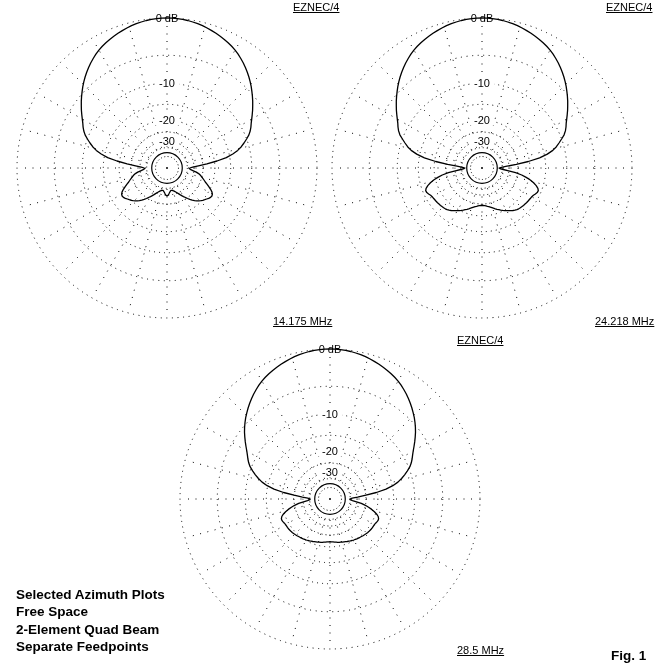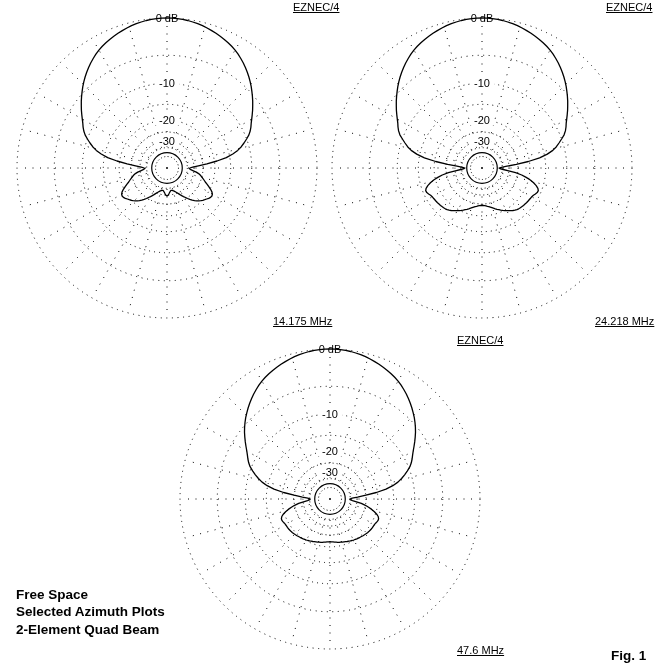--- a/index.html
+++ b/index.html
@@ -155,23 +155,24 @@
         <path d="M330.0 349.0L335.2 349.2L340.4 349.6L345.6 350.4L350.7 351.5L355.8 353.0L360.7 354.7L365.5 356.7L370.1 359.0L374.7 361.6L379.0 364.3L383.2 367.3L387.3 370.4L391.1 373.7L394.7 377.3L398.1 381.1L401.1 385.2L403.8 389.5L406.3 394.0L408.4 398.6L410.3 403.3L411.9 408.0L413.2 412.8L414.3 417.6L415.0 422.5L415.4 427.3L415.5 432.2L415.2 437.1L414.7 441.9L414.0 446.5L413.2 451.0L412.6 455.1L412.1 459.0L411.3 462.8L409.9 466.7L407.4 470.8L404.6 474.8L401.6 478.5L397.9 482.1L392.8 485.7L386.0 489.1L376.4 492.5L365.9 495.2L357.6 497.1L352.2 498.2L349.8 499.0L350.1 499.7L352.5 500.6L356.5 501.8L361.3 503.4L365.4 505.3L368.6 507.2L371.7 509.4L374.4 511.7L376.7 514.2L378.2 516.5L378.6 518.7L378.1 520.4L376.9 521.9L375.6 523.2L374.4 524.6L373.4 526.1L372.4 527.6L371.3 529.0L370.1 530.3L368.8 531.6L367.5 532.7L366.0 533.8L364.5 534.8L363.0 535.7L361.5 536.5L360.0 537.3L358.4 538.1L356.8 538.8L355.3 539.4L353.7 540.0L352.1 540.5L350.4 540.9L348.8 541.2L347.2 541.5L345.6 541.7L344.0 541.9L342.4 542.1L340.8 542.2L339.2 542.3L337.6 542.3L336.1 542.2L334.5 542.1L333.0 541.9L331.5 541.8L330.0 541.7L328.5 541.8L327.0 541.9L325.5 542.1L323.9 542.2L322.4 542.3L320.8 542.3L319.2 542.2L317.6 542.1L316.0 541.9L314.4 541.7L312.8 541.5L311.2 541.2L309.6 540.9L307.9 540.5L306.3 540.0L304.7 539.4L303.2 538.8L301.6 538.1L300.0 537.3L298.5 536.5L297.0 535.7L295.5 534.8L294.0 533.8L292.5 532.7L291.2 531.6L289.9 530.3L288.7 529.0L287.6 527.6L286.6 526.1L285.6 524.6L284.4 523.2L283.1 521.9L281.9 520.4L281.4 518.7L281.8 516.5L283.3 514.2L285.6 511.7L288.3 509.4L291.4 507.2L294.6 505.3L298.7 503.4L303.5 501.8L307.5 500.6L309.9 499.7L310.2 499.0L307.8 498.2L302.4 497.1L294.1 495.2L283.6 492.5L274.0 489.1L267.2 485.7L262.1 482.1L258.4 478.5L255.4 474.8L252.6 470.8L250.1 466.7L248.7 462.8L247.9 459.0L247.4 455.1L246.8 451.0L246.0 446.5L245.3 441.9L244.8 437.1L244.5 432.2L244.6 427.3L245.0 422.5L245.7 417.6L246.8 412.8L248.1 408.0L249.7 403.3L251.6 398.6L253.7 394.0L256.2 389.5L258.9 385.2L261.9 381.1L265.3 377.3L268.9 373.7L272.7 370.4L276.8 367.3L281.0 364.3L285.3 361.6L289.9 359.0L294.5 356.7L299.3 354.7L304.2 353.0L309.3 351.5L314.4 350.4L319.6 349.6L324.8 349.2Z" fill="none" stroke="#000" stroke-width="1.3" stroke-linejoin="round"></path>
       </g>
     </svg>
 
   <div class="lbl" style="left:293px;top:2px;">EZNEC/4</div>
   <div class="lbl" style="left:606px;top:2px;">EZNEC/4</div>
   <div class="lbl" style="left:457px;top:335px;">EZNEC/4</div>
 
   <div class="lbl" style="left:273px;top:316px;text-align:center;">14.175 MHz</div>
   <div class="lbl" style="left:595px;top:316px;">24.218 MHz</div>
-  <div class="lbl" style="left:457px;top:645px;">47.6 MHz</div>
+  <div class="lbl" style="left:457px;top:645px;">28.5 MHz</div>
 
   <div class="cap" style="left:16px;top:586px;">
+    <div>Selected Azimuth Plots</div>
     <div>Free Space</div>
-    <div>Selected Azimuth Plots</div>
     <div>2-Element Quad Beam</div>
+    <div>Separate Feedpoints</div>
   </div>
 
   <div class="cap" style="left:611px;top:647px;text-align:center;">Fig. 1</div>
 
 </div>
 
 </body></html>

